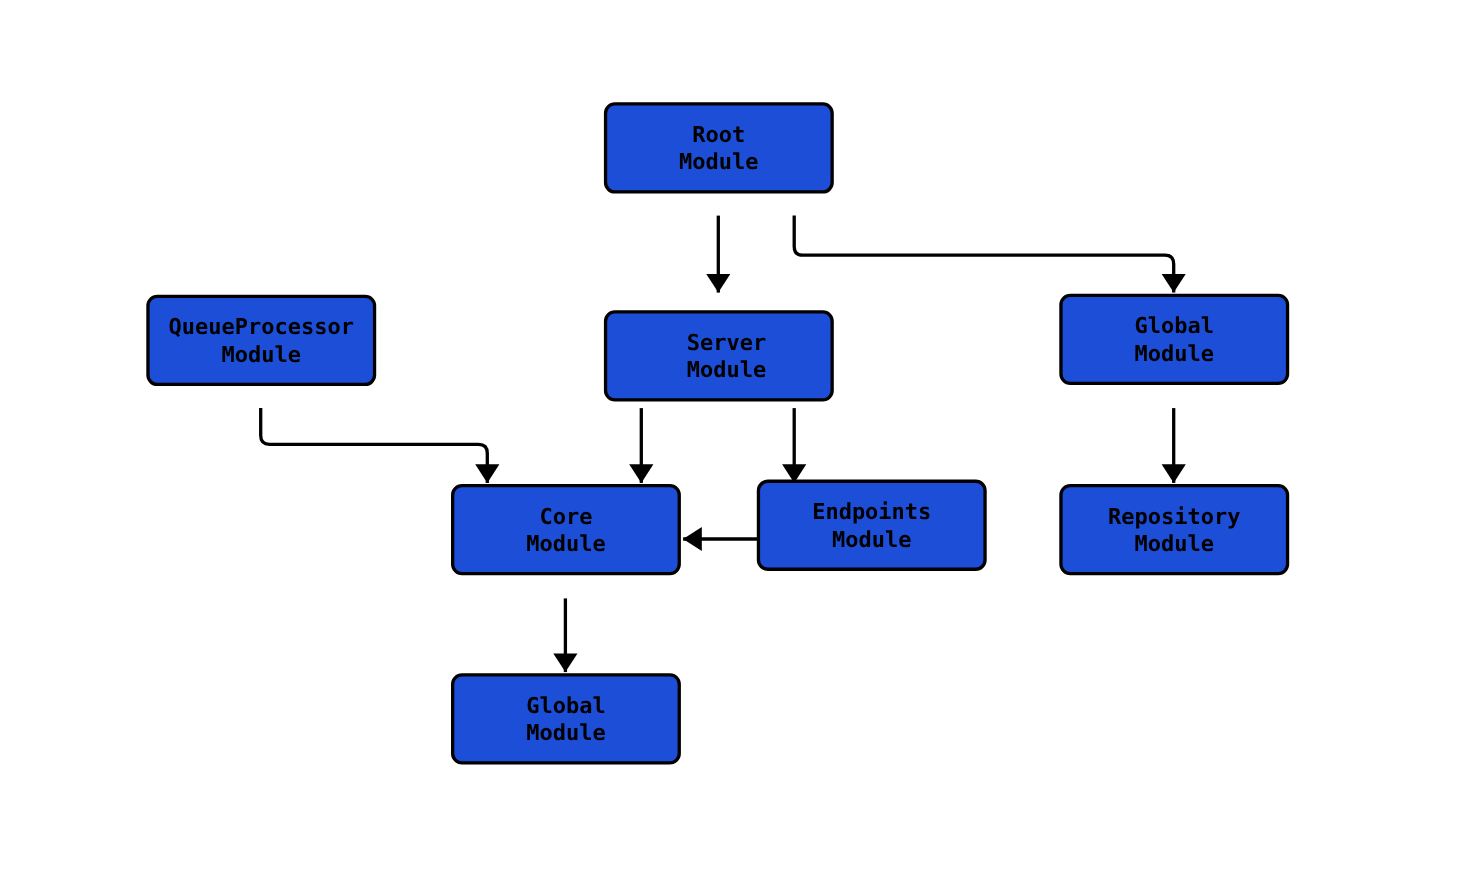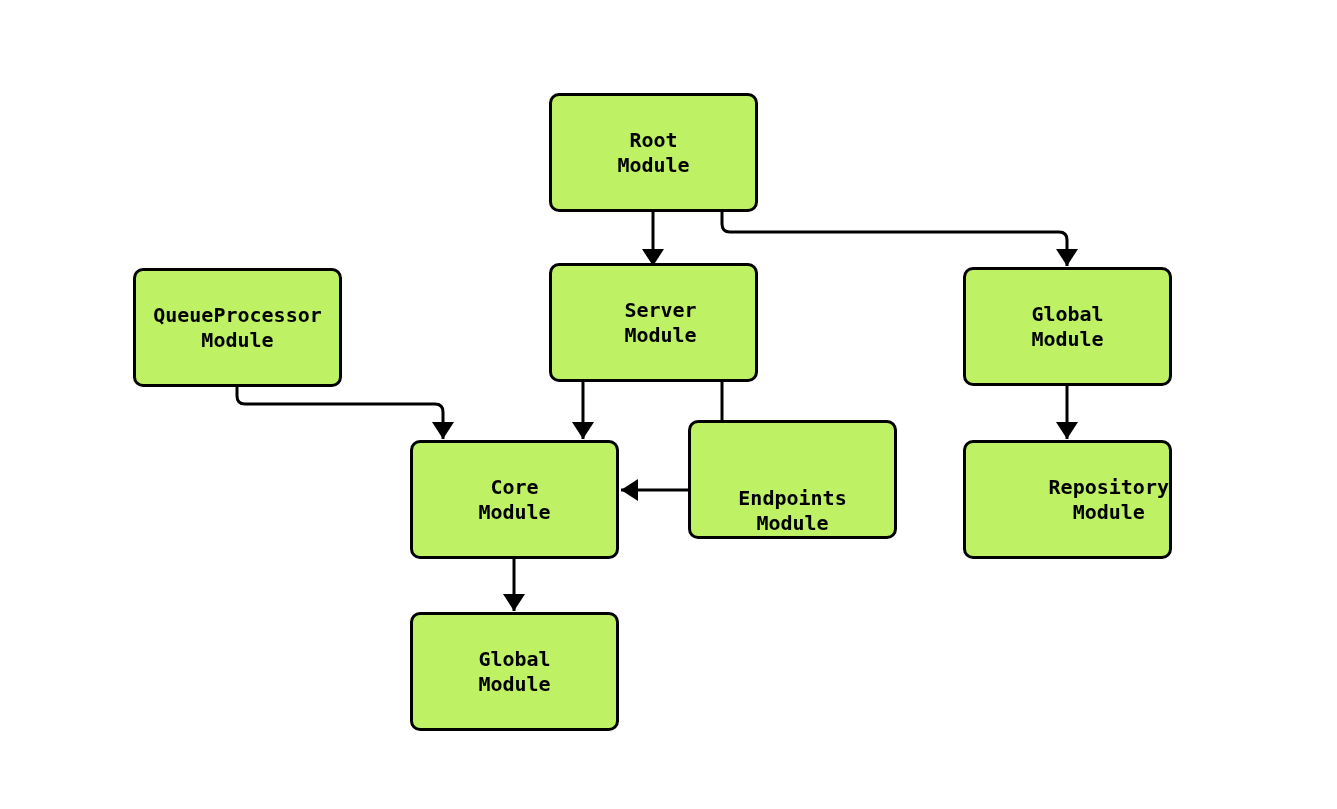--- a/index.html
+++ b/index.html
@@ -17,44 +17,44 @@
     overflow: hidden;
   }
   .edges {
     position: absolute;
     left: 0;
     top: 0;
   }
   .node {
     position: absolute;
     width: 209px;
-    height: 119px;
+    height: 83px;
     box-sizing: border-box;
     border: 3px solid #000000;
     border-radius: 10px;
-    background: #bef264;
+    background: #1d4ed8;
     display: flex;
     align-items: center;
     justify-content: center;
   }
   .node .label {
     font-size: 20px;
     line-height: 25px;
     font-weight: bold;
     color: #000000;
     text-align: center;
     white-space: pre-line;
   }
   .n-root           { left: 549px; top: 93px; }
   .n-queueprocessor { left: 133px; top: 268px; }
-  .n-server         { left: 549px; top: 263px; padding-left: 14px; }
+  .n-server         { left: 549px; top: 282px; padding-left: 14px; }
   .n-global         { left: 963px; top: 267px; }
   .n-core           { left: 410px; top: 440px; align-items: center; }
-  .n-endpoints      { left: 688px; top: 420px; align-items: flex-end; }
-  .n-repository     { left: 963px; top: 440px; justify-content: flex-end; }
+  .n-endpoints      { left: 688px; top: 436px; }
+  .n-repository     { left: 963px; top: 440px; }
   .n-queue          { left: 410px; top: 612px; }
 </style>
 </head>
 <body>
 
 <div class="canvas">
 
   <svg class="edges" width="1337" height="809" viewBox="0 0 1337 809" xmlns="http://www.w3.org/2000/svg">
     <defs>
       <marker id="arrowhead" markerUnits="userSpaceOnUse" markerWidth="18" markerHeight="24" viewBox="0 0 18 24" refX="17" refY="12" orient="auto">

